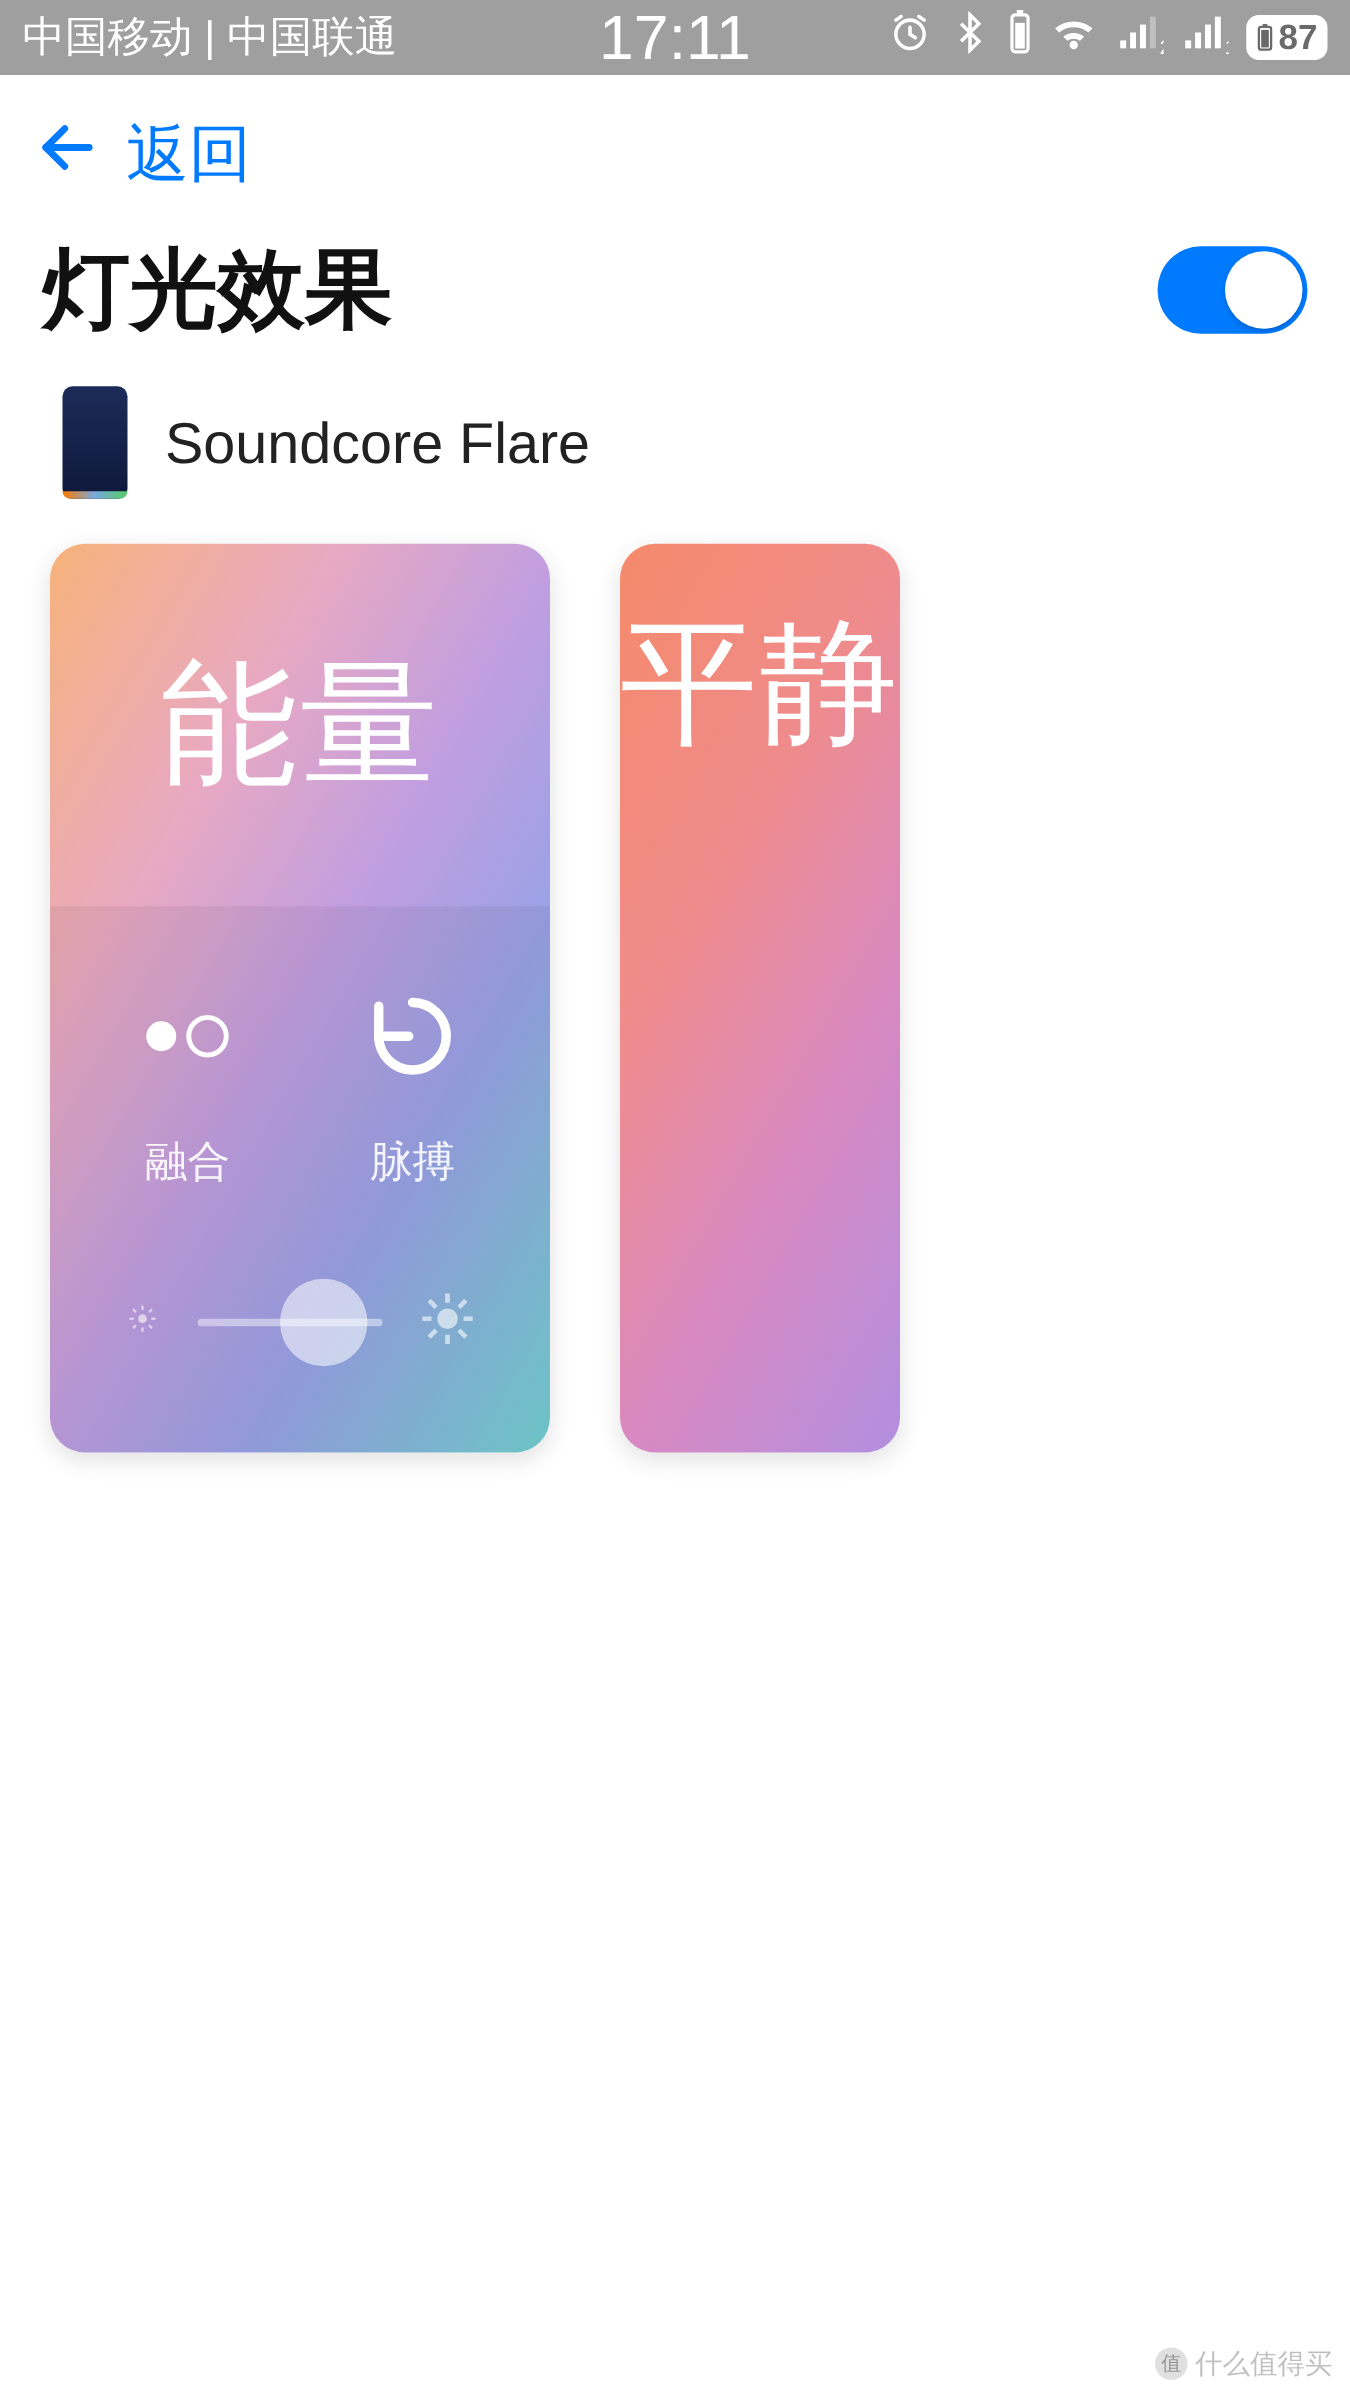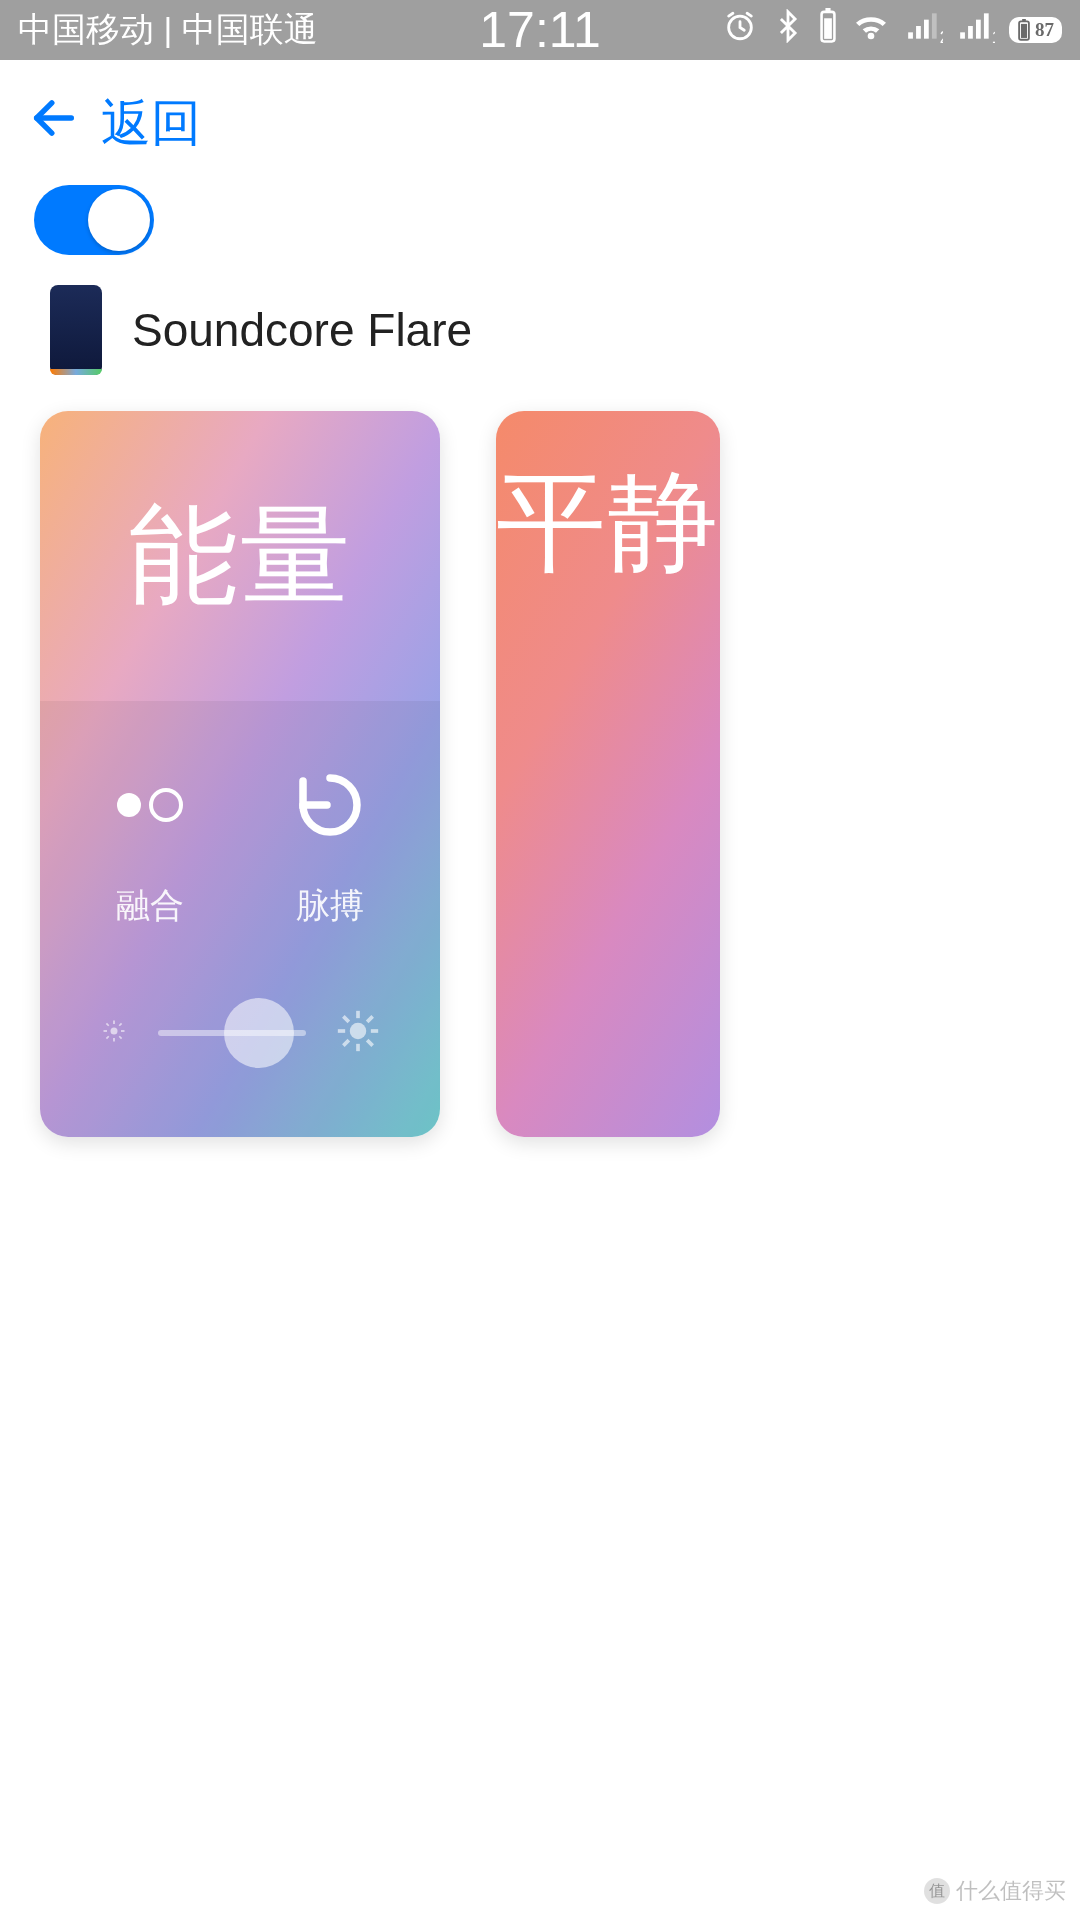--- a/index.html
+++ b/index.html
@@ -1,21 +1,21 @@
 <!DOCTYPE html>
 <html><head>
 <meta charset="utf-8">
 <style>
   * { box-sizing: border-box; margin: 0; padding: 0; }
   html, body { width: 1080px; height: 1920px; font-family: -apple-system, "Helvetica Neue", Arial, sans-serif; background: #fff; overflow: hidden; }
   .status-bar { height: 60px; background: #9f9f9f; display: flex; align-items: center; justify-content: space-between; padding: 12px 18px; color: #fff; font-size: 34px; }
   .status-left { font-weight: 400; }
   .status-right { display: flex; align-items: center; gap: 14px; }
   .status-center { position: absolute; left: 50%; transform: translateX(-50%); font-size: 50px; font-weight: 500; }
-  .battery-badge { background: #fff; color: #6a6a6a; border-radius: 10px; padding: 2px 8px; font-size: 19px; font-weight: 700; display:flex; align-items:center;font-family:Liberation Serif, serif; }
+  .battery-badge { background: #fff; color: #6a6a6a; border-radius: 10px; padding: 2px 8px; font-size: 28px; font-weight: 700; display:flex; align-items:center; }
   .nav-back { display: flex; align-items: center; gap: 21px; padding: 30px 28px 20px 28px; color: #007aff; font-size: 50px; }
   .nav-back svg { width: 52px; height: 52px; }
   .title-row { display: flex; align-items: center; justify-content: space-between; padding: 8px 34px 20px 34px; }
   .title-row h1 { font-size: 70px; font-weight: 700; color: #111; }
   .toggle { width: 120px; height: 70px; background: #007aff; border-radius: 40px; position: relative; }
   .toggle .knob { position: absolute; width: 62px; height: 62px; border-radius: 50%; background: #fff; top: 4px; right: 4px; box-shadow: 0 2px 4px rgba(0,0,0,.2); }
   .device-row { display: flex; align-items: center; gap: 30px; padding: 10px 38px 36px 50px; }
   .device-icon { width: 52px; height: 90px; background: linear-gradient(#1c2b58,#0e183a); border-radius: 8px; position:relative; }
   .device-icon::after{ content:""; position:absolute; bottom:0; left:0; right:0; height:6px; border-radius:0 0 8px 8px; background:linear-gradient(90deg,#ff7a00,#7ad,#5c6); }
   .device-name { font-size: 46px; color: #222; }
@@ -109,20 +109,21 @@
   <span>
     <svg viewBox="0 0 24 24" fill="none" stroke="#007aff" stroke-width="2.5" stroke-linecap="round" stroke-linejoin="round">
         <line x1="20" y1="12" x2="4" y2="12"></line>
         <polyline points="11 5 4 12 11 19"></polyline>
       </svg>
   </span>
   <span>返回</span>
 </div>
 
 <div class="title-row">
+  <h1>灯光效果</h1>
   <div class="toggle">
       <div class="knob"></div>
     </div>
 </div>
 
 <div class="device-row">
   <div class="device-icon"></div>
   <div class="device-name">Soundcore Flare</div>
 </div>
 

